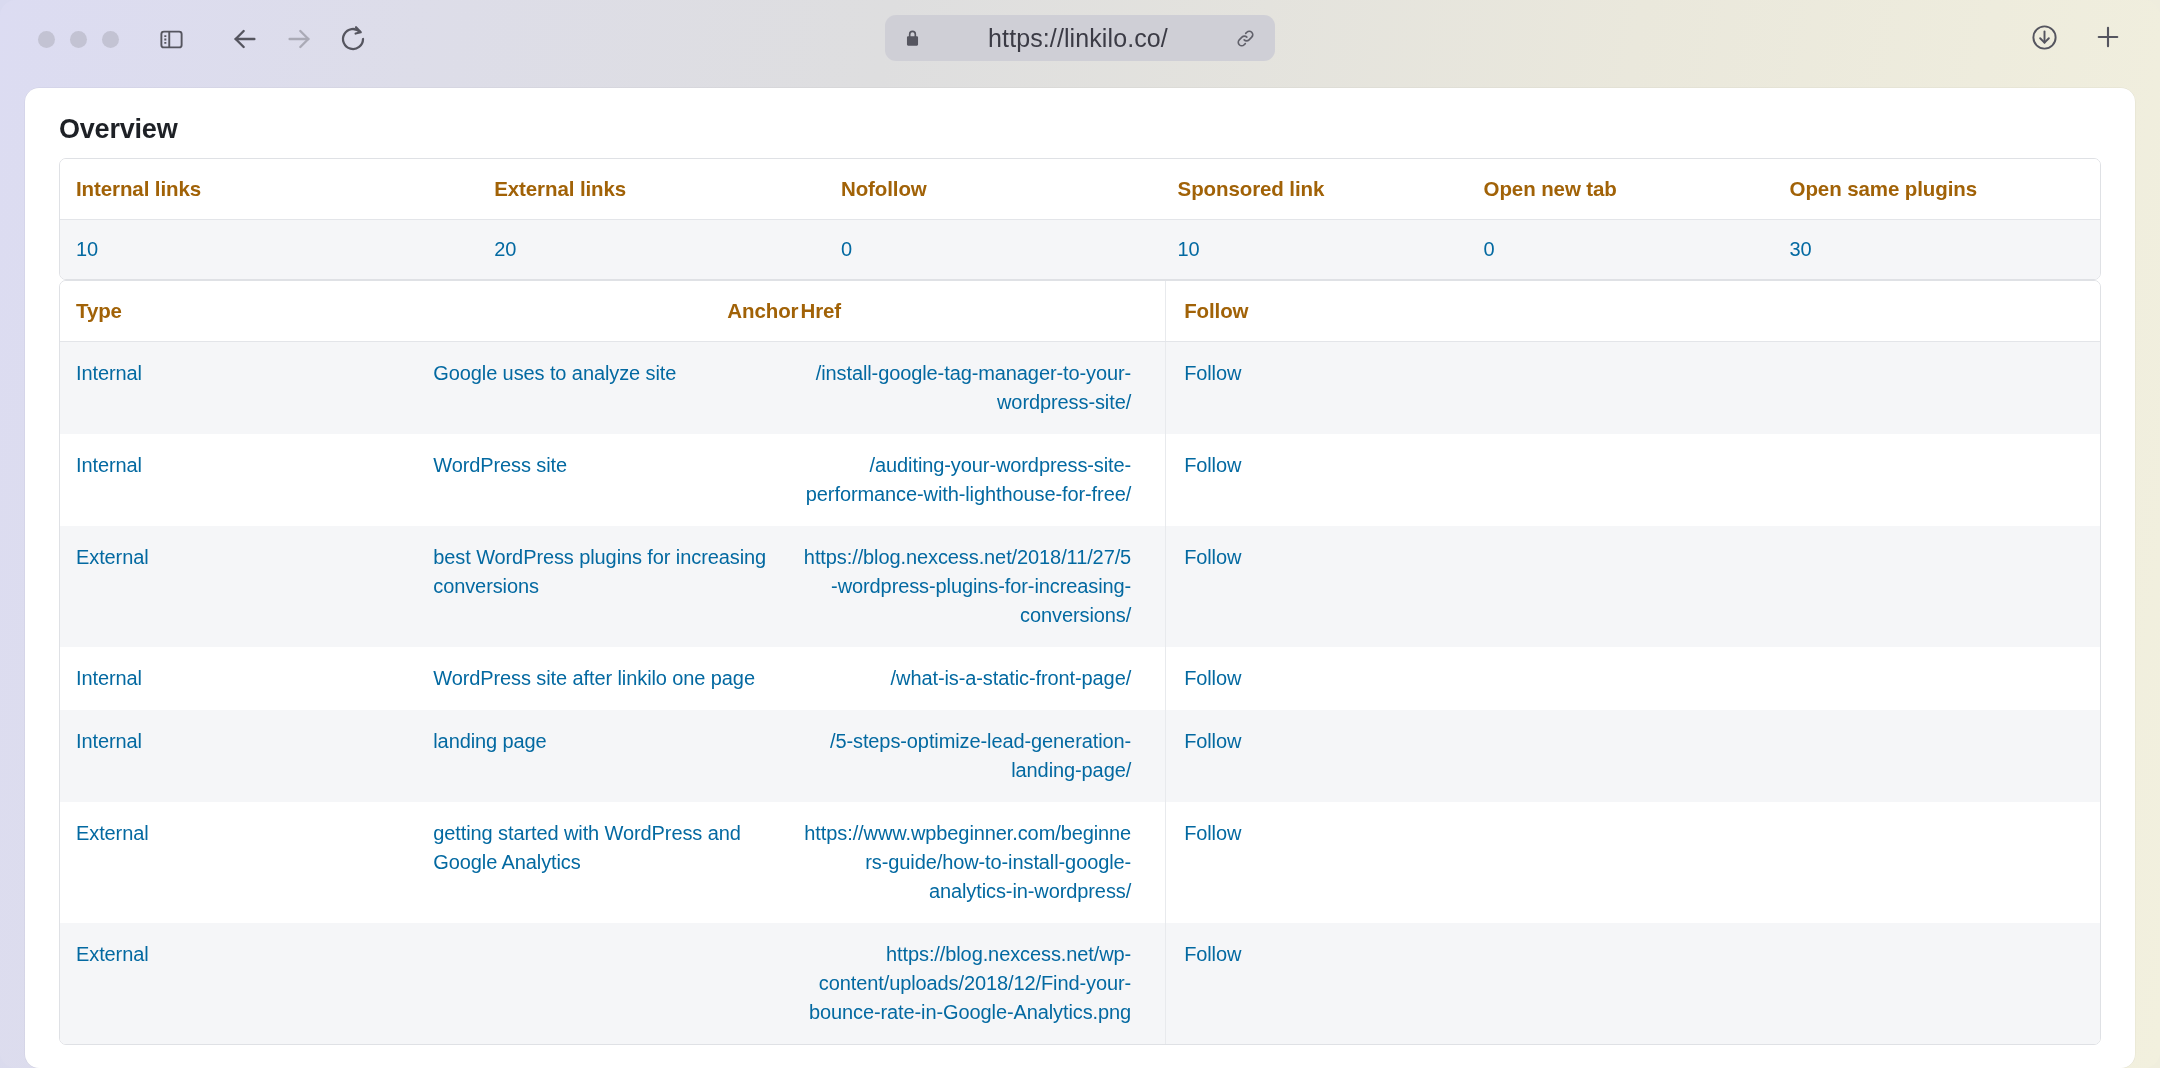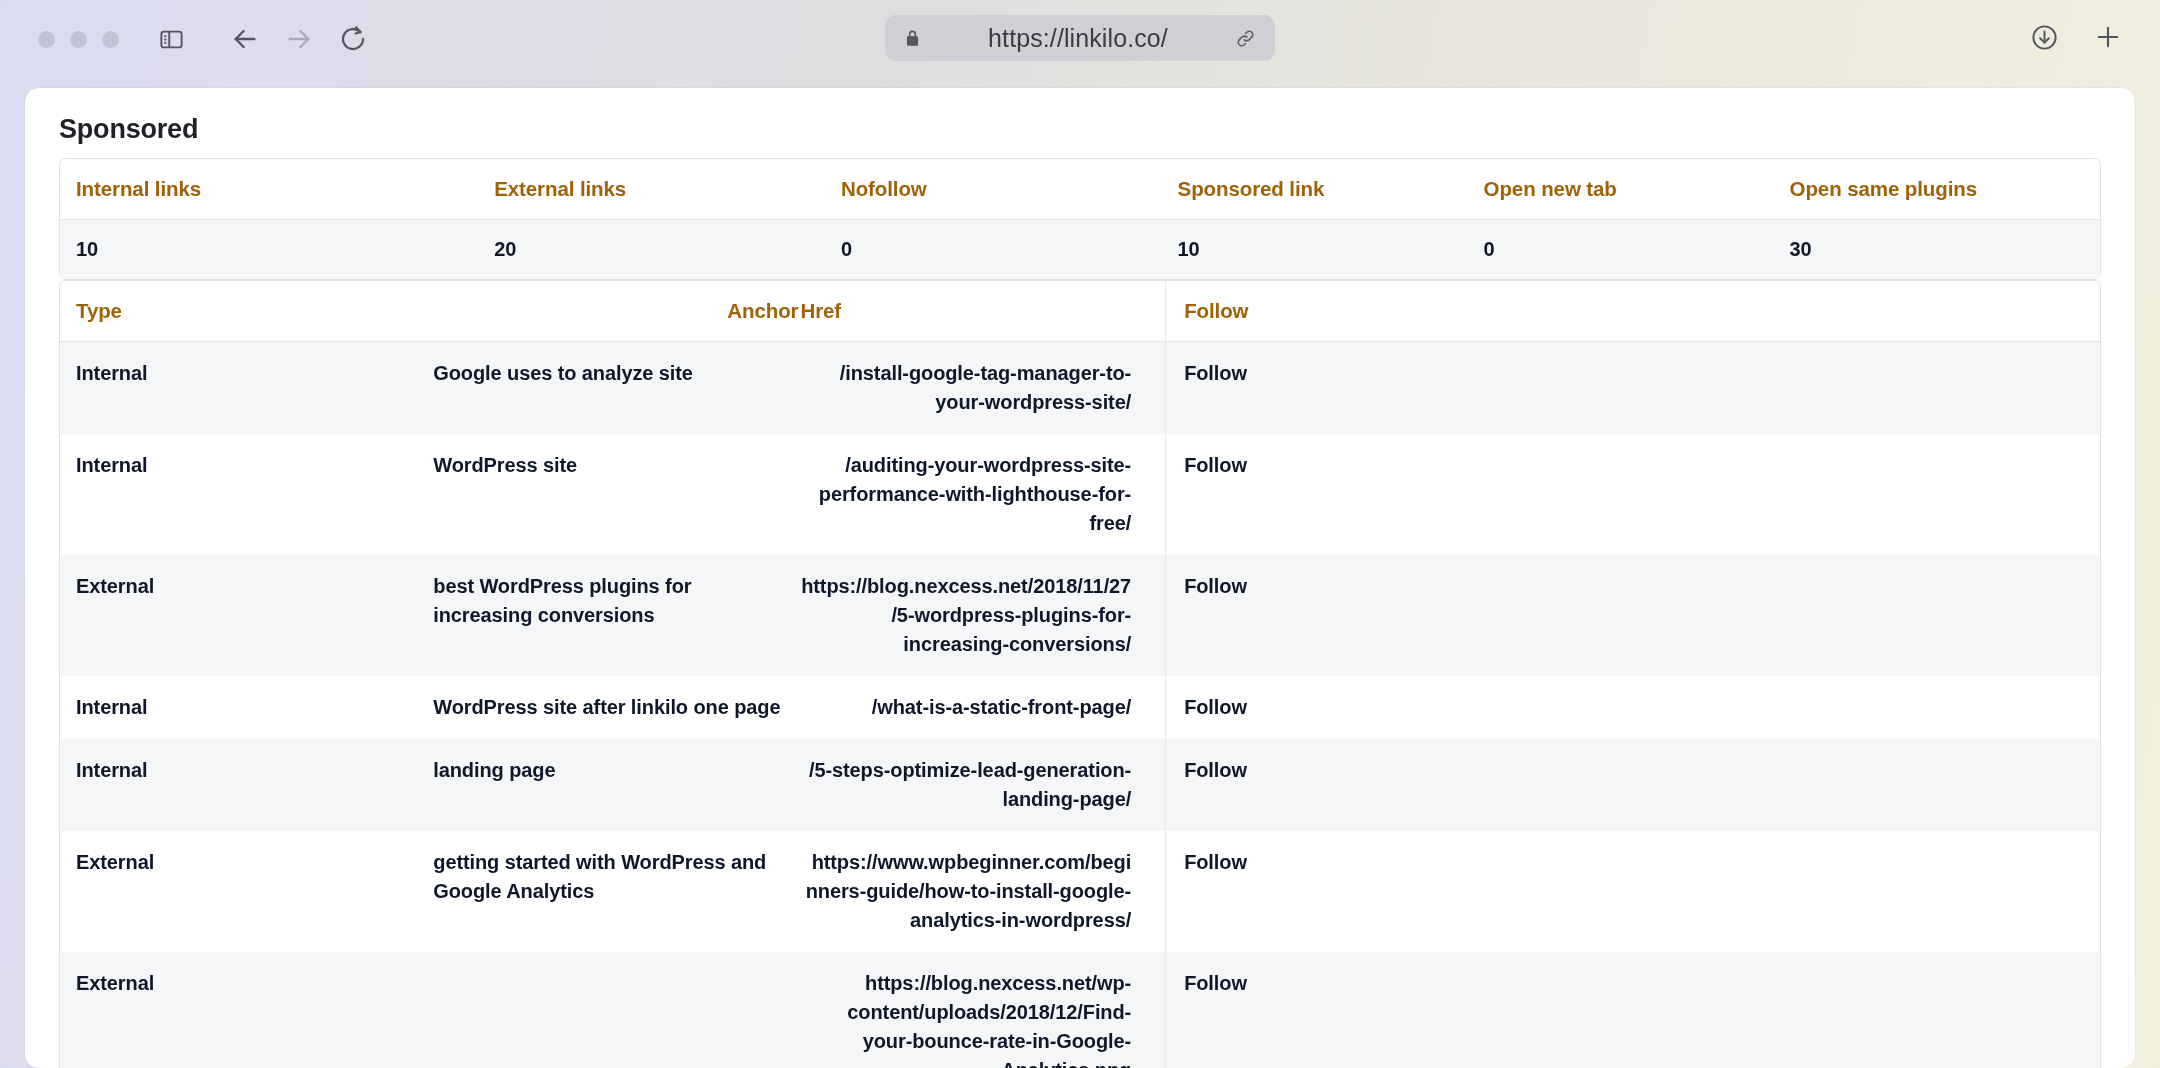--- a/index.html
+++ b/index.html
@@ -142,26 +142,25 @@
     font-weight: 700;
     color: #a16207;
     padding: 18px 0 18px 16px;
     background: #ffffff;
     border-bottom: 1px solid #e3e5e9;
     letter-spacing: -0.1px;
   }
 
   tbody td {
     font-size: 20px;
-    color: #0f172a;
+    color: #0369a1;
     padding: 17px 16px 17px 16px;
     vertical-align: top;
     line-height: 1.45;
     letter-spacing: -0.1px;
-    font-weight: bold;
   }
 
   
   .ov-c1 { width: 20.5%; }
   .ov-c2 { width: 17%; }
   .ov-c3 { width: 16.5%; }
   .ov-c4 { width: 15%; }
   .ov-c5 { width: 15%; }
   .ov-c6 { width: 16%; }
 
@@ -267,21 +266,21 @@
           <line x1="12" y1="4.6" x2="12" y2="19.4"></line>
           <line x1="4.6" y1="12" x2="19.4" y2="12"></line>
         </svg>
       </div>
     </div>
   </div>
 
   <div class="page">
     <div class="page-inner">
 
-      <div class="section-title">Sponsored</div>
+      <div class="section-title">Overview</div>
 
       <div class="table-card">
         <table class="overview">
           <colgroup>
             <col class="ov-c1">
               <col class="ov-c2">
               <col class="ov-c3">
             <col class="ov-c4">
               <col class="ov-c5">
               <col class="ov-c6">

